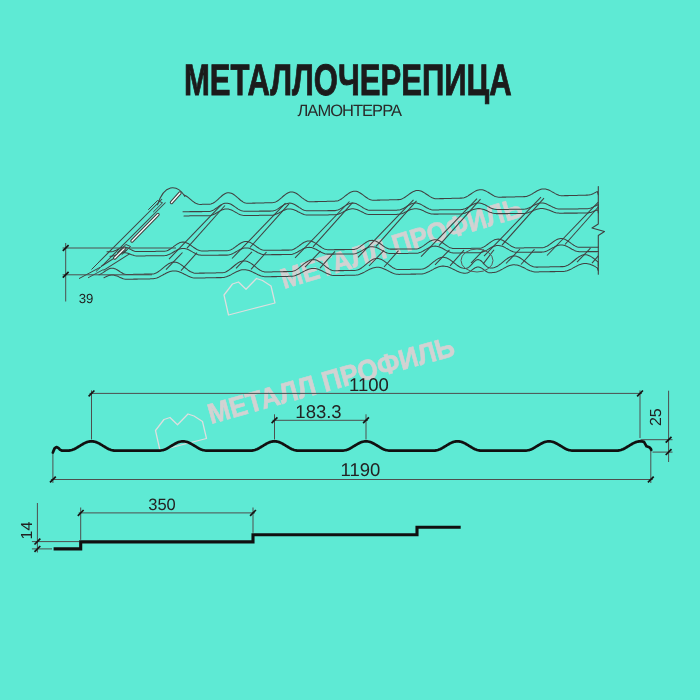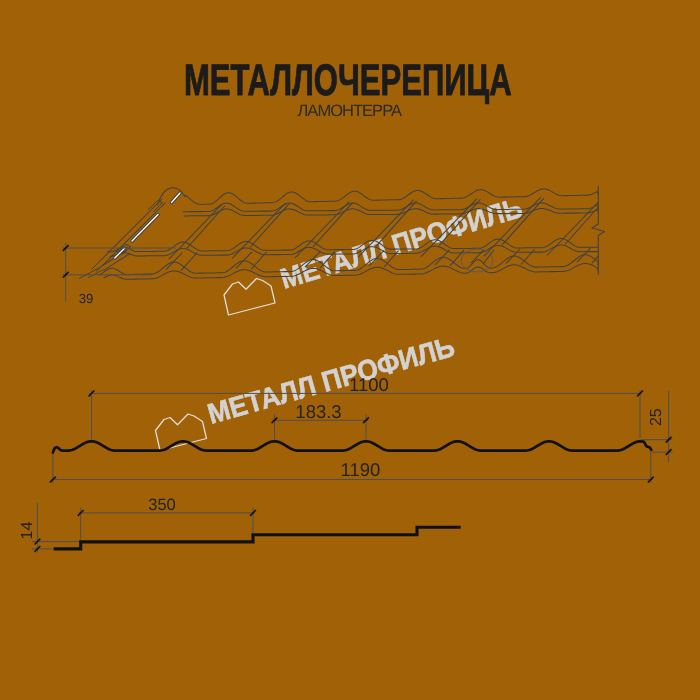--- a/index.html
+++ b/index.html
@@ -1,15 +1,15 @@
 <!DOCTYPE html>
 <html><head><meta charset="utf-8">
 <style>
 html,body{margin:0;padding:0;background:#fff;}
-#page{position:relative;width:700px;height:700px;background:#a16207;overflow:hidden;transform:translateZ(0);}
+#page{position:relative;width:700px;height:700px;background:#5eead4;overflow:hidden;transform:translateZ(0);}
 svg{font-family:"Liberation Sans", sans-serif;text-rendering:geometricPrecision;filter:blur(0px);}
 </style></head>
 <body>
 <div id="page">
 <svg width="700" height="700" viewBox="0 0 700 700">
 <text x="347.8" y="94.5" text-anchor="middle" font-size="44" font-weight="bold" fill="#1b1b1b" stroke="#1b1b1b" stroke-width="0.9" paint-order="stroke" textLength="327.8" lengthAdjust="spacingAndGlyphs">МЕТАЛЛОЧЕРЕПИЦА</text>
       <text x="349.8" y="116.3" text-anchor="middle" font-size="16.5" fill="#2a2a2a" textLength="104.6" lengthAdjust="spacing">ЛАМОНТЕРРА</text>
 <path d="M224.0 295.0L232.5 284.0L238.5 282.0L246.0 289.3L256.5 278.5L262.5 280.5L271.0 286.0L275.0 303.0L253.5 308.5L228.5 315.0Z" fill="none" stroke="#dedede" stroke-width="1.25" stroke-linejoin="round"></path>
 <text x="284.0" y="289.0" font-size="28.5" font-weight="bold" fill="#d2d2d2" stroke="#d2d2d2" stroke-width="0.6" textLength="251" lengthAdjust="spacingAndGlyphs" transform="rotate(-16.9 284.0 289.0)">МЕТАЛЛ ПРОФИЛЬ</text>
 <path d="M155.5 430.5L164.0 419.5L170.0 417.5L177.5 424.8L188.0 414.0L194.0 416.0L202.5 421.5L206.5 438.5L185.0 444.0L160.0 450.5Z" fill="none" stroke="#dedede" stroke-width="1.25" stroke-linejoin="round"></path>

